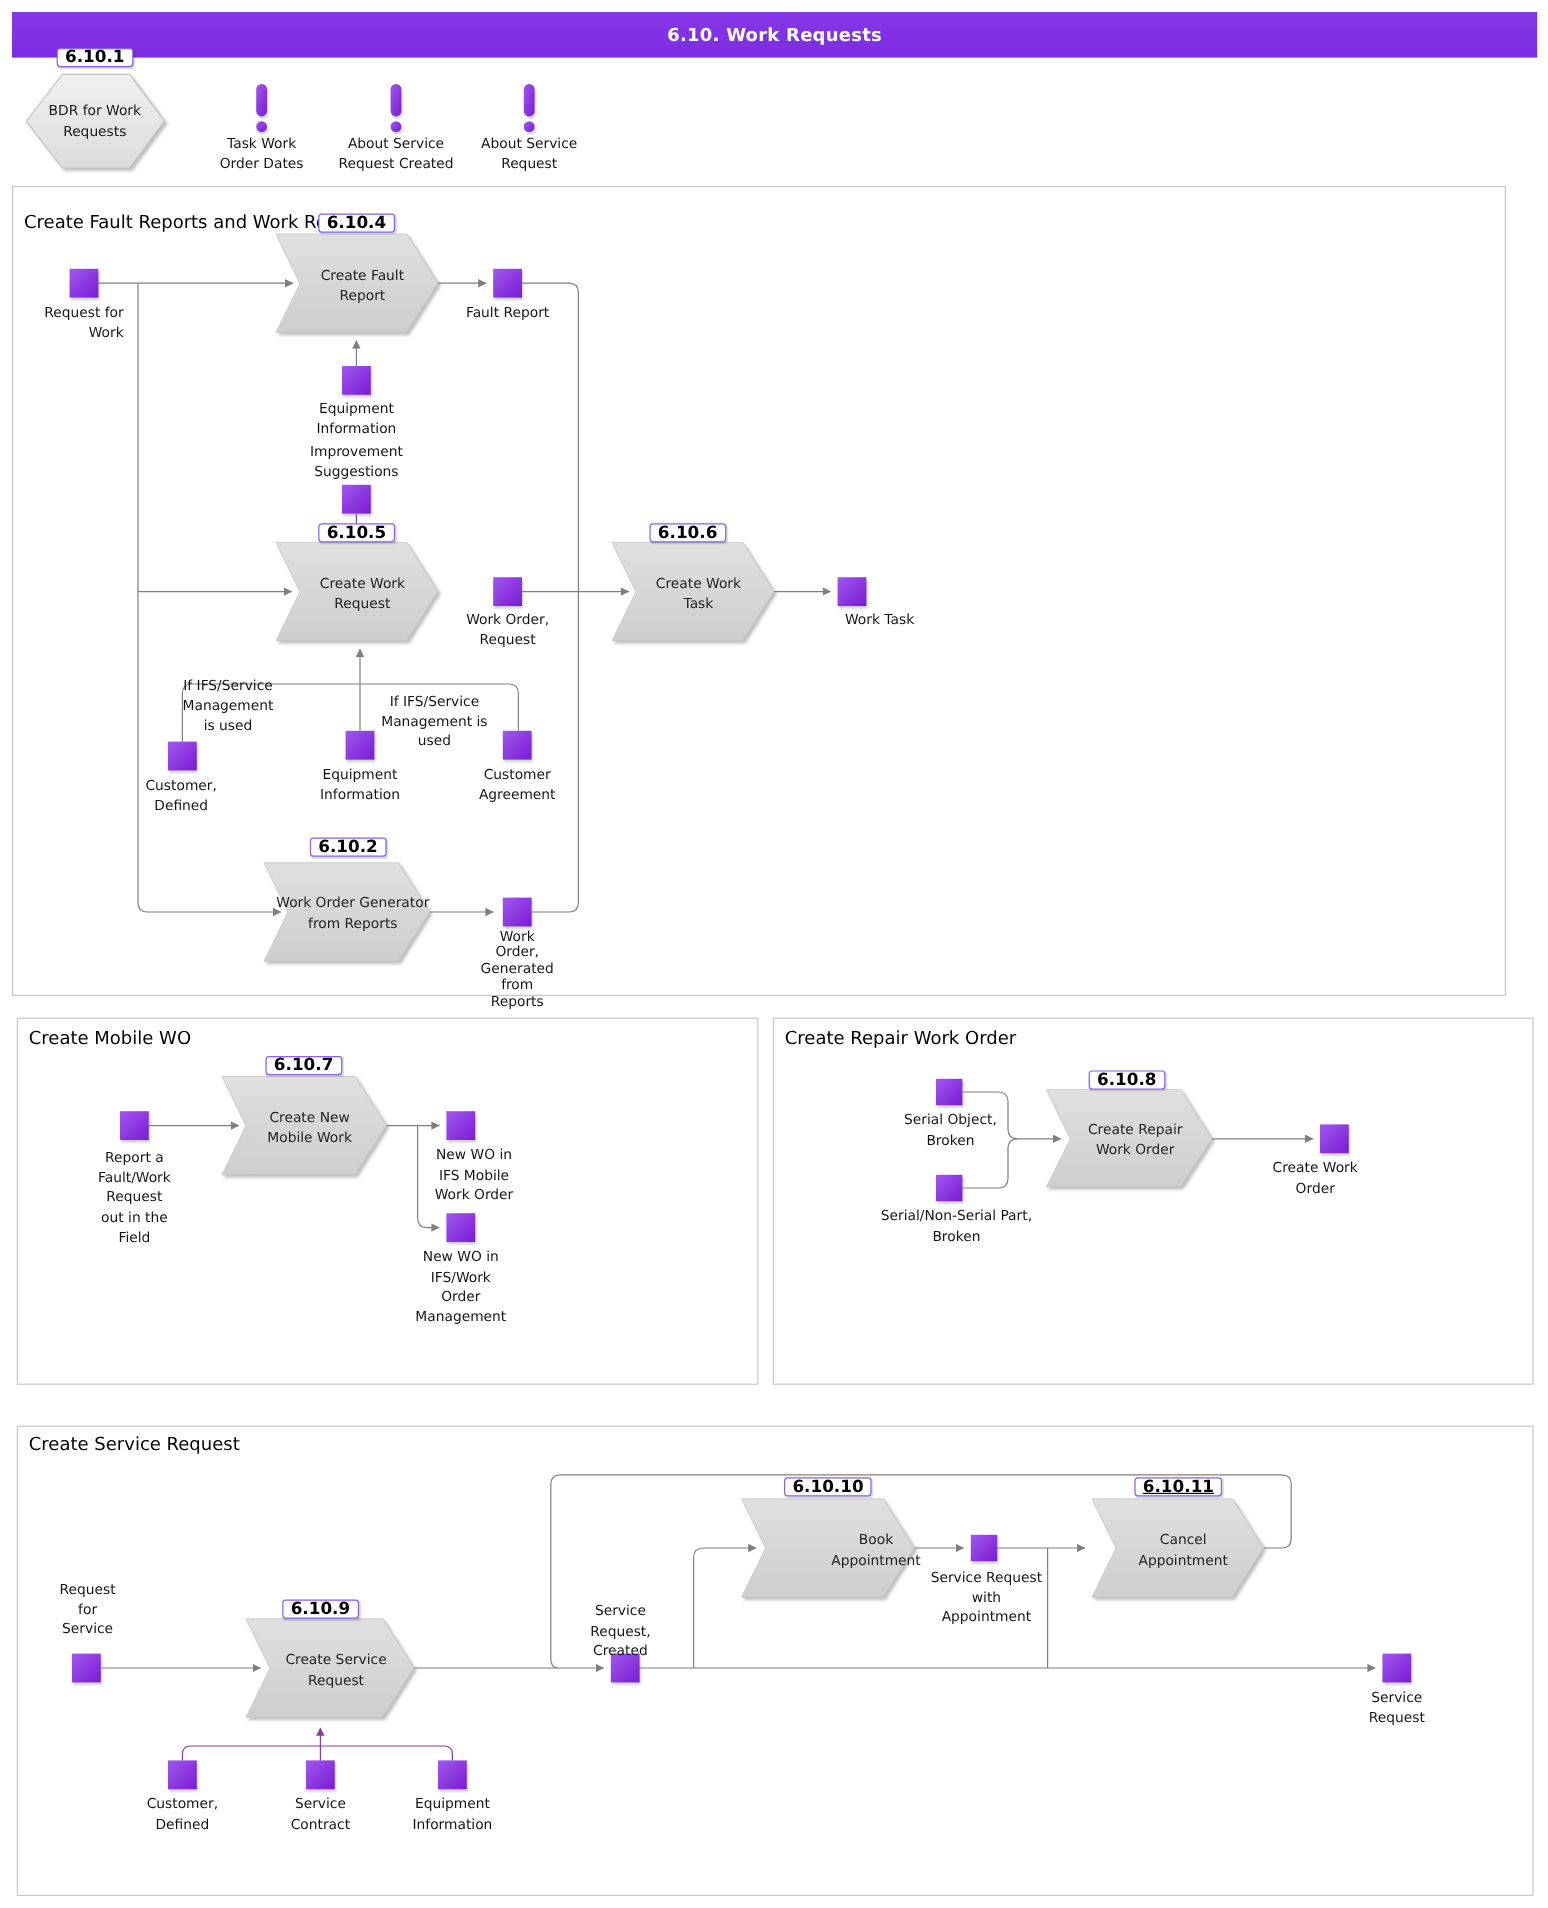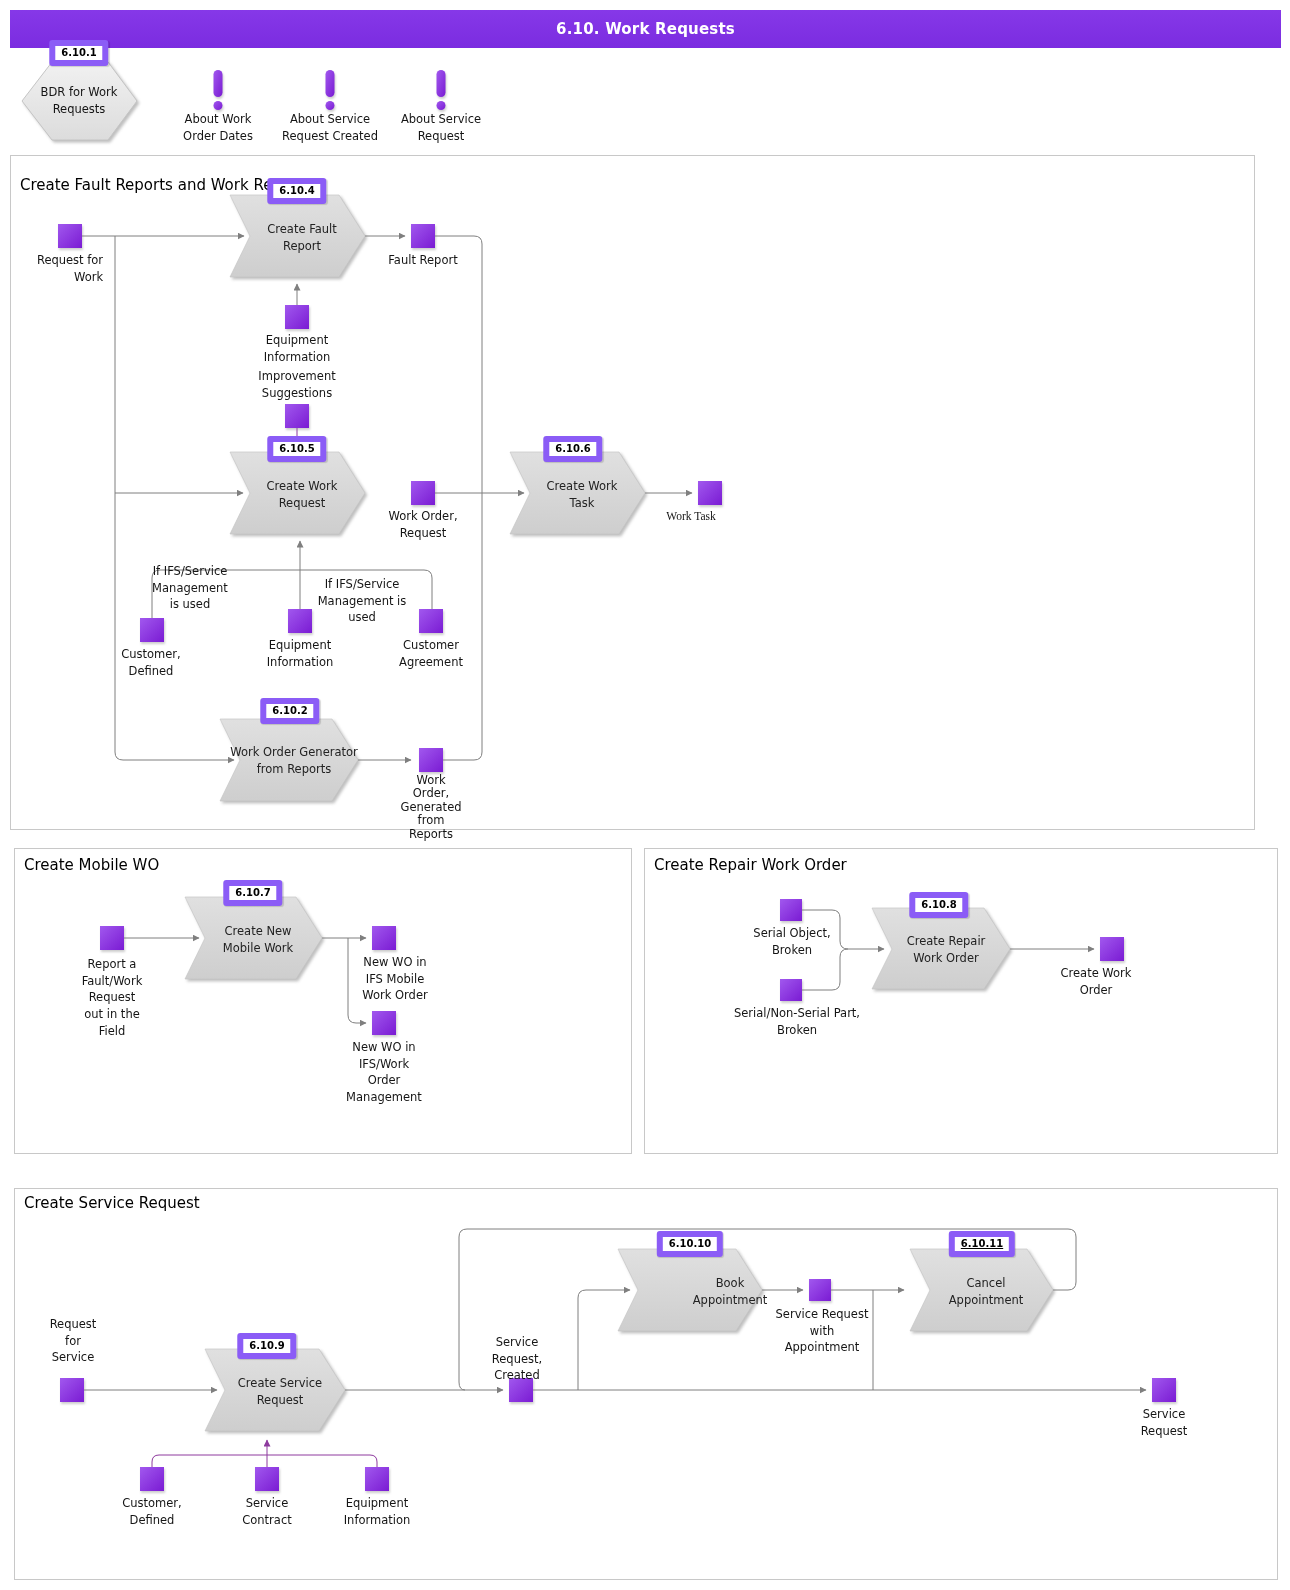--- a/index.html
+++ b/index.html
@@ -10,21 +10,21 @@
   #titlebar{position:absolute;left:10px;top:10px;width:1271px;height:38px;
             background:linear-gradient(#8638e8,#7b2ce0);z-index:2;
             display:flex;align-items:center;justify-content:center;}
   #titlebar .t{color:#fff;font-weight:bold;font-size:15px;letter-spacing:.2px;}
   svg.layer{position:absolute;left:0;top:0;z-index:1;}
   .lbl{position:absolute;z-index:3;font-size:11.5px;line-height:1.45;text-align:center;
        white-space:pre-line;transform:translateX(-50%);color:#151515;}
   .chevlbl{position:absolute;z-index:3;font-size:11.5px;line-height:1.45;text-align:center;
        white-space:pre-line;transform:translateX(-50%);color:#222;}
   .badge{position:absolute;z-index:4;transform:translateX(-50%);background:#fff;
-       border:6px solid #8b5cf6;border-radius:3px;padding:0 6px;font-size:10px;
+       border:1px solid #8b5cf6;border-radius:3px;padding:0 6px;font-size:14px;
        font-weight:bold;line-height:14px;color:#000;box-shadow:1px 1px 1px rgba(0,0,0,.15);
        white-space:nowrap;}
   .sh{filter:drop-shadow(2px 2.5px 1.5px rgba(110,110,110,.45));}
   .shl{filter:drop-shadow(1.5px 2px 1px rgba(130,130,130,.4));}
 </style>
 </head>
 <body>
 
 <div id="stage">
 
@@ -181,37 +181,37 @@
 Work Order</div>
   <div class="chevlbl" style="left:280px;top:1375px;">Create Service
 Request</div>
   <div class="chevlbl" style="left:730px;top:1275px;">Book
 Appointment</div>
   <div class="chevlbl" style="left:986px;top:1275px;">Cancel
 Appointment</div>
 
   <div class="lbl" style="left:79px;top:84px;">BDR for Work
 Requests</div>
-  <div class="lbl" style="left:218px;top:111px;">About Work
+  <div class="lbl" style="left:218px;top:111px;">Task Work
 Order Dates</div>
   <div class="lbl" style="left:330px;top:111px;">About Service
 Request Created</div>
   <div class="lbl" style="left:441px;top:111px;">About Service
 Request</div>
 
   <div class="lbl" style="left:70px;top:252px;text-align:right;">Request for
 Work</div>
   <div class="lbl" style="left:423px;top:252px;">Fault Report</div>
   <div class="lbl" style="left:297px;top:332px;">Equipment
 Information</div>
   <div class="lbl" style="left:297px;top:368px;">Improvement
 Suggestions</div>
   <div class="lbl" style="left:423px;top:508px;">Work Order,
 Request</div>
-  <div class="lbl" style="left:691px;top:508px;font-family:Liberation Serif, serif;">Work Task</div>
+  <div class="lbl" style="left:733px;top:508px;">Work Task</div>
   <div class="lbl" style="left:190px;top:563px;">If IFS/Service
 Management
 is used</div>
   <div class="lbl" style="left:362px;top:576px;">If IFS/Service
 Management is
 used</div>
   <div class="lbl" style="left:151px;top:646px;">Customer,
 Defined</div>
   <div class="lbl" style="left:300px;top:637px;">Equipment
 Information</div>

